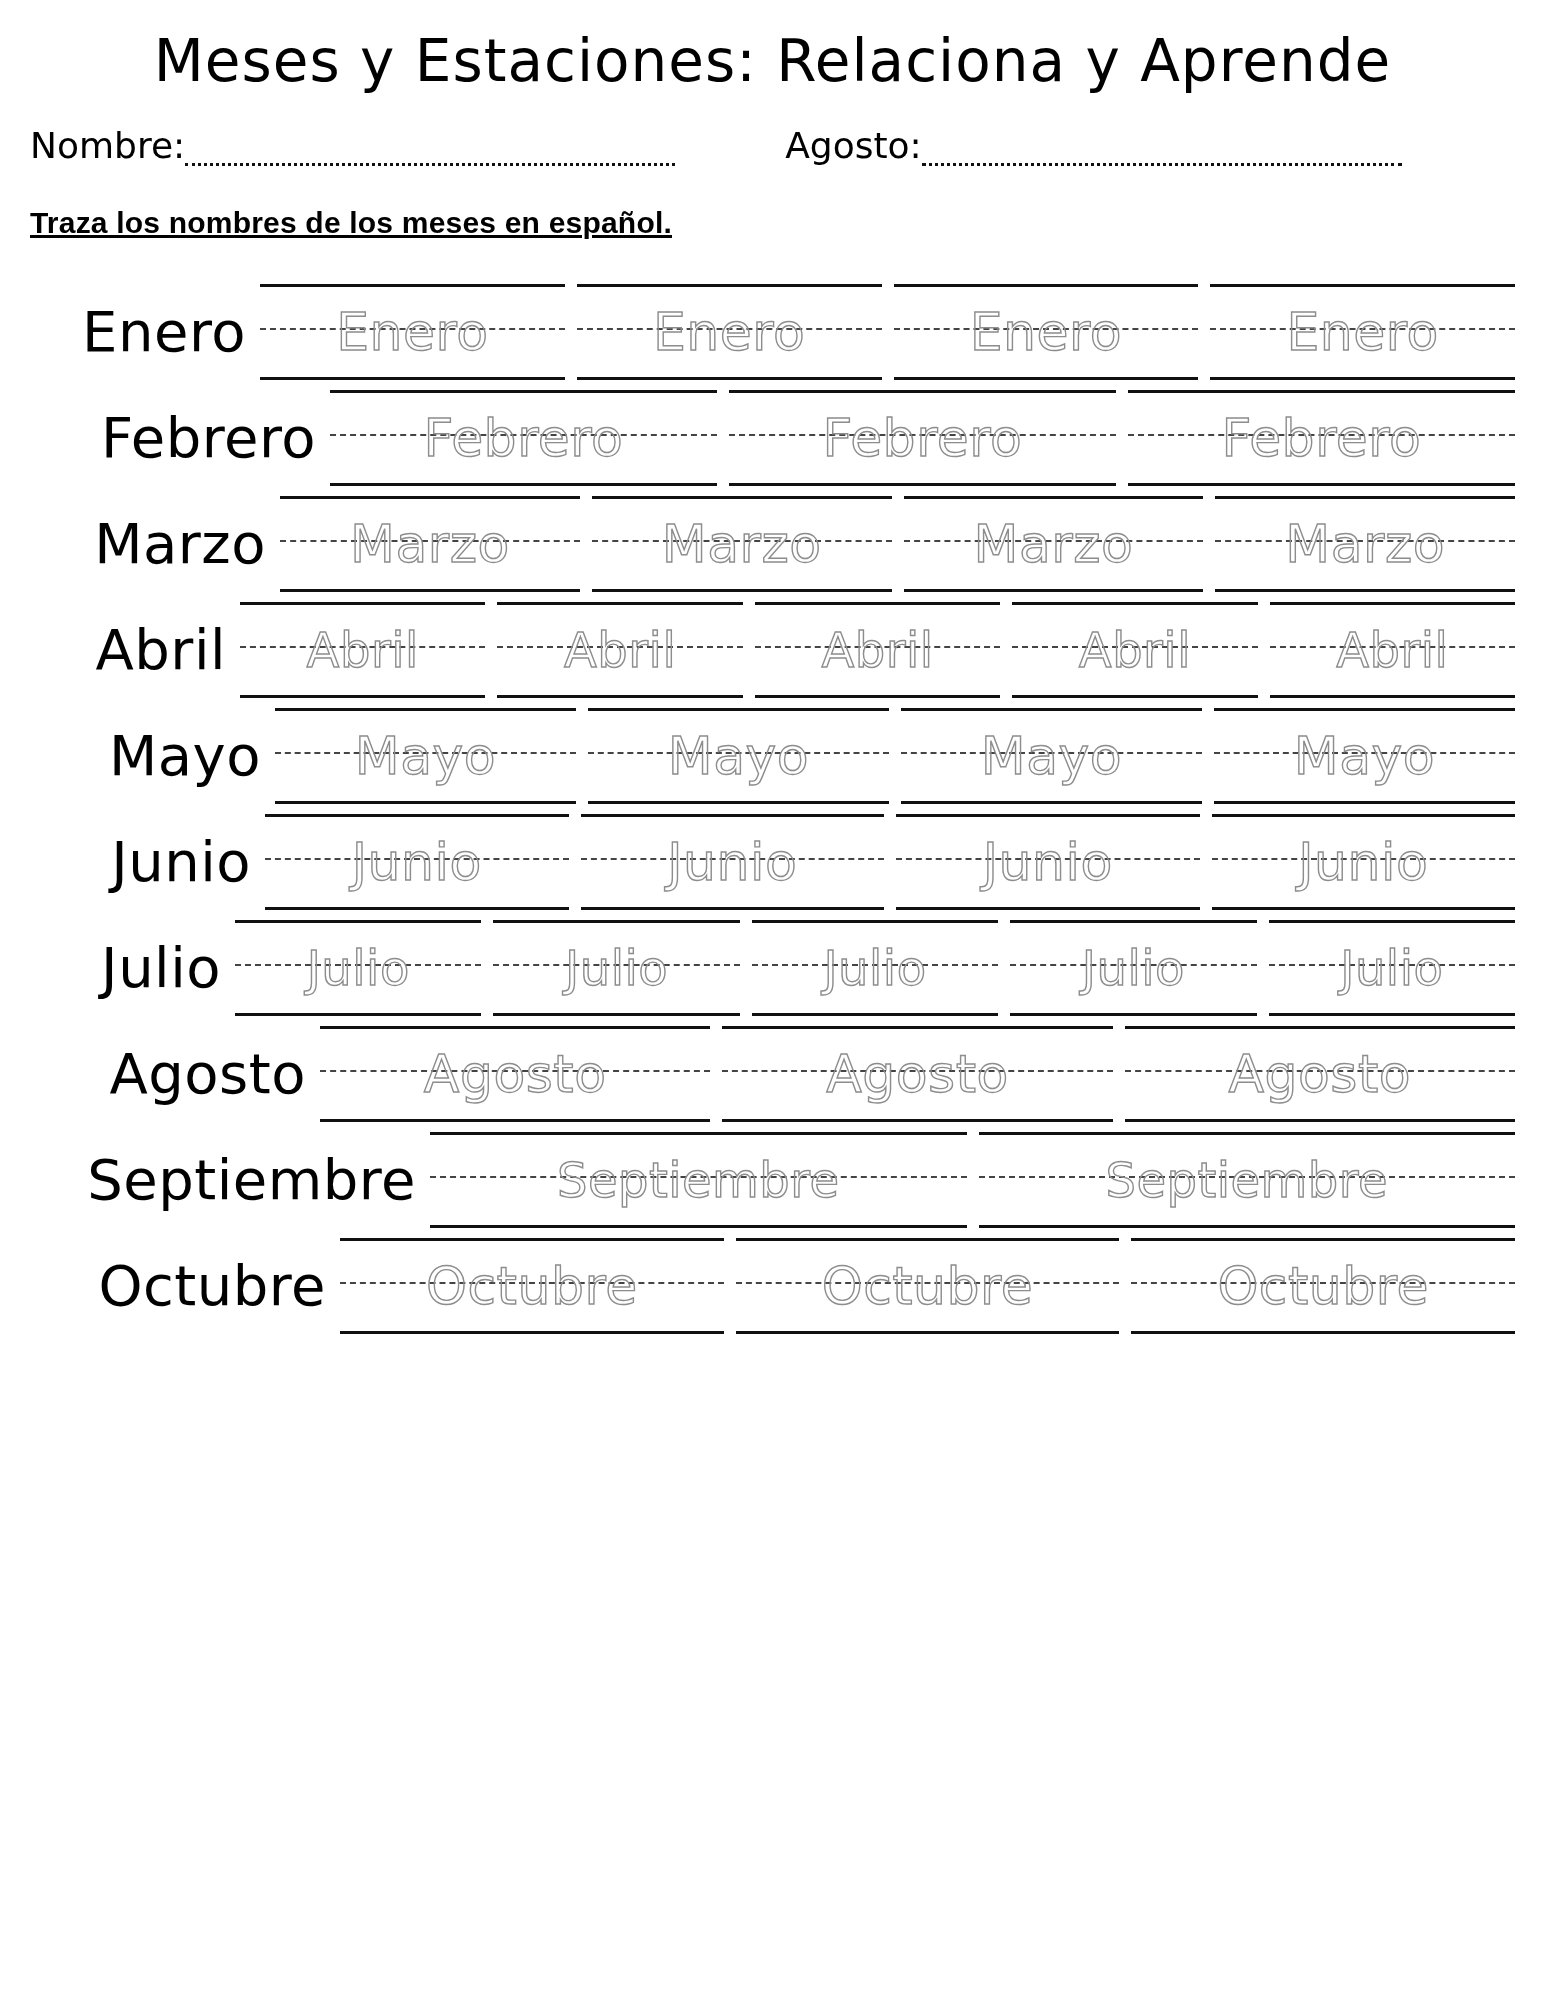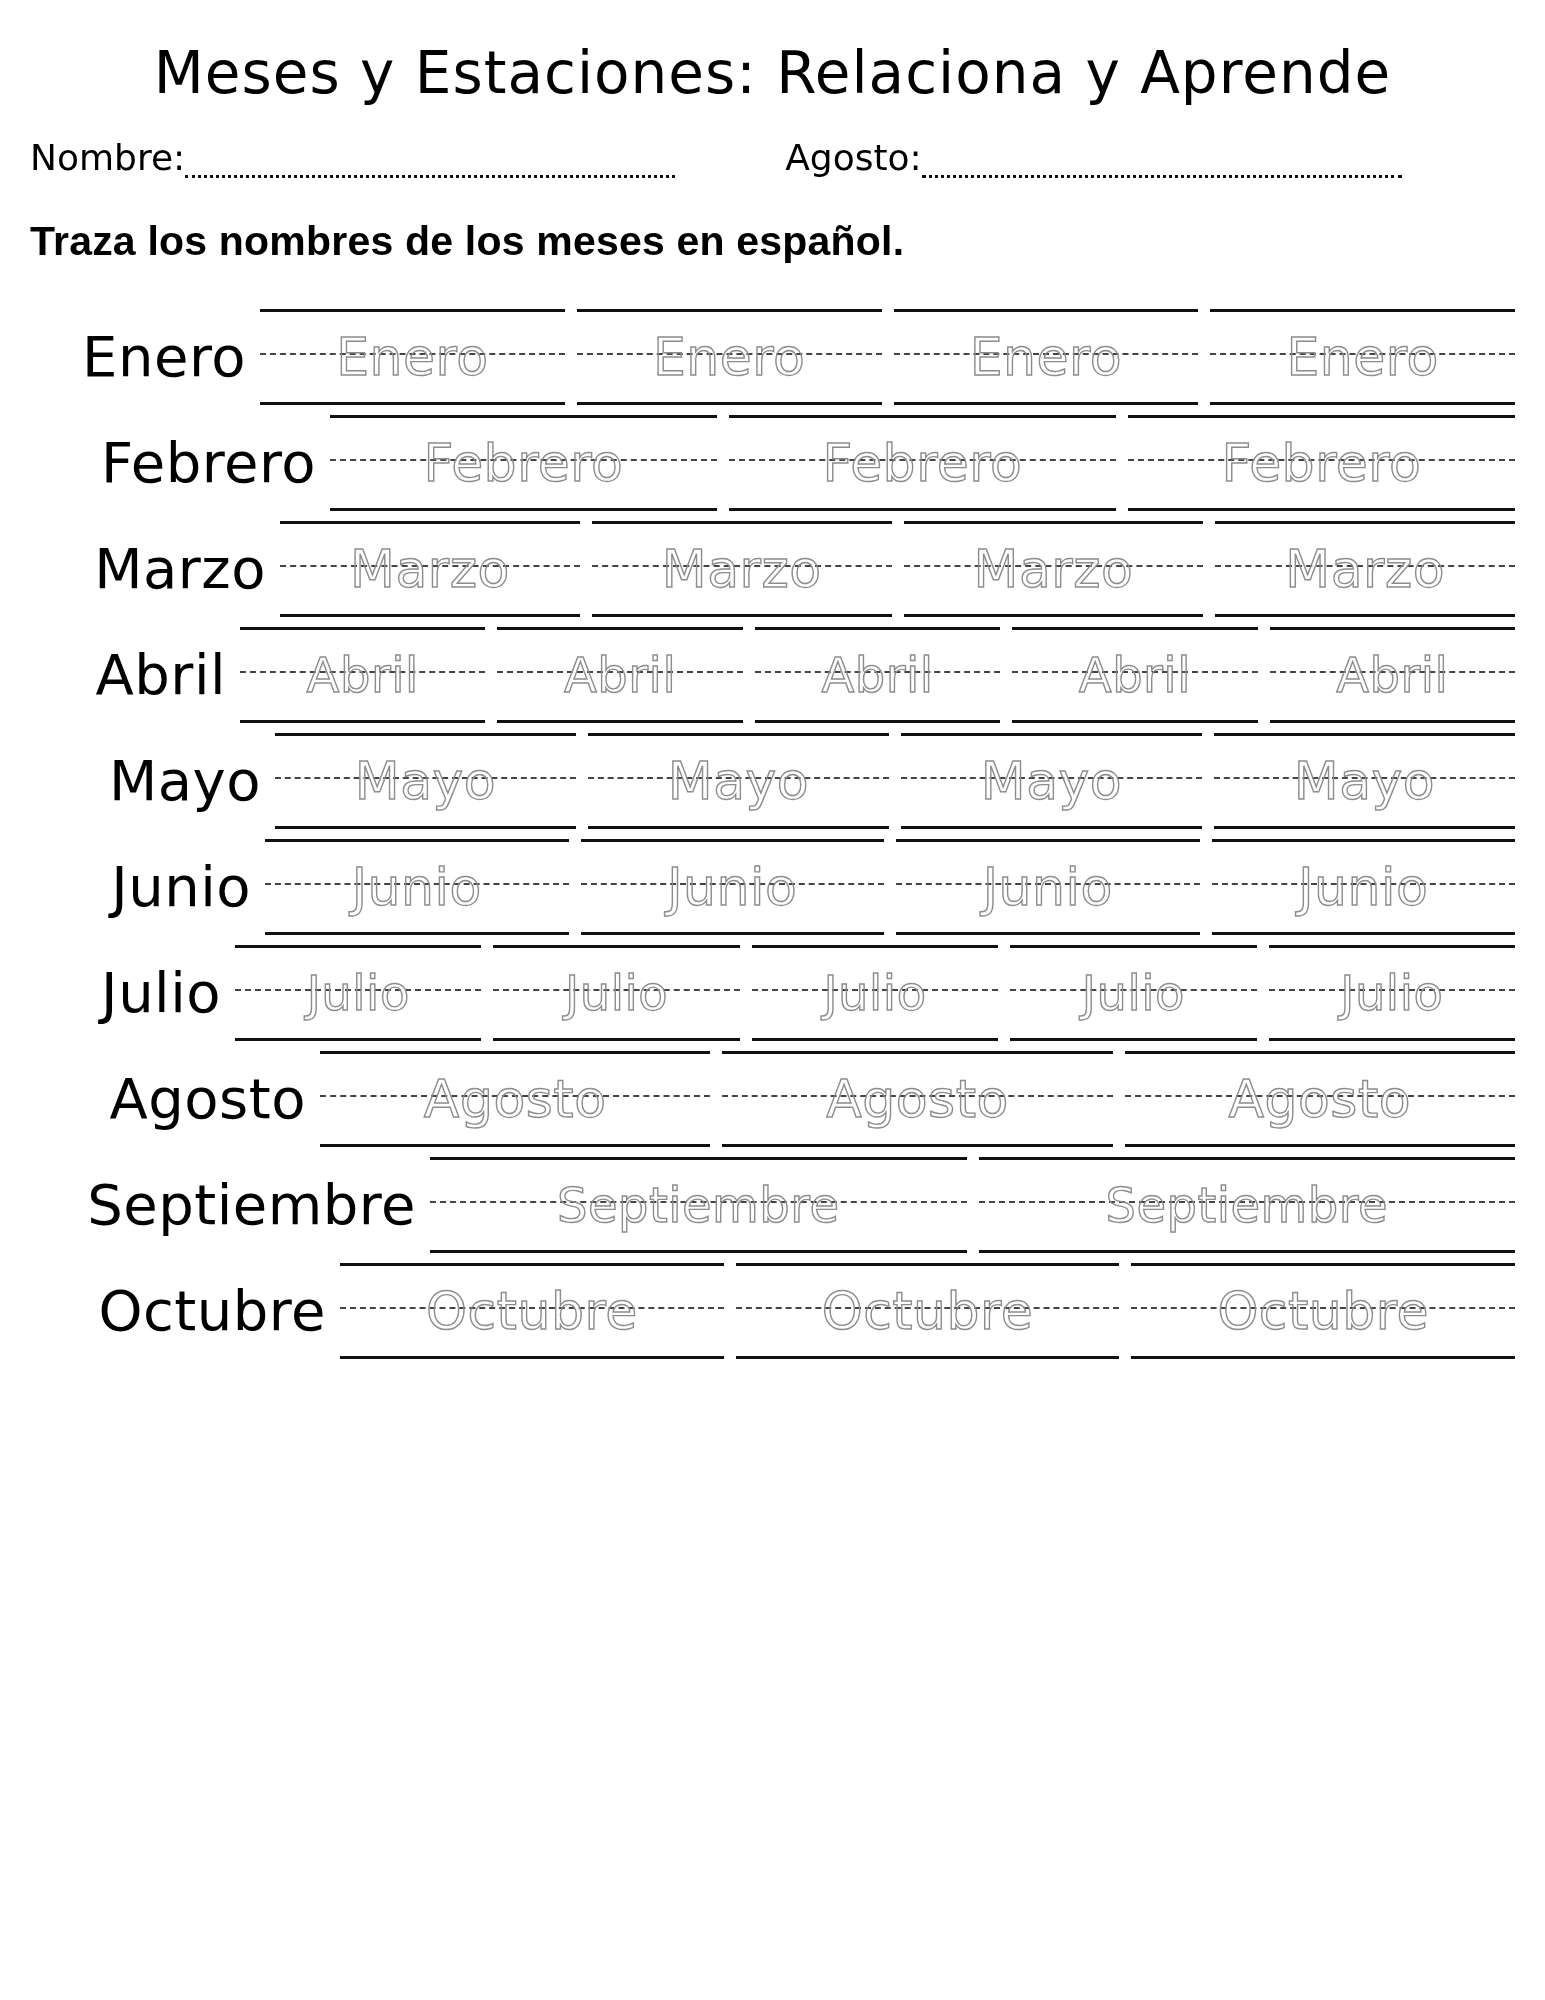--- a/index.html
+++ b/index.html
@@ -12,21 +12,21 @@
     height: 2000px;
     font-family: "Liberation Sans", sans-serif;
     color: #000000;
     overflow: hidden;
   }
   .page {
     position: relative;
     width: 1545px;
     height: 2000px;
     box-sizing: border-box;
-    padding: 32px 30px 0 30px;
+    padding: 20px 30px 0 30px;
   }
 
   
   .title {
     font-family: "DejaVu Sans", sans-serif;
     font-size: 58px;
     font-weight: 400;
     letter-spacing: 1px;
     text-align: center;
     line-height: 1.15;
@@ -55,22 +55,23 @@
   }
   .nombre-line { width: 490px; }
   .fecha-line  { width: 480px; }
   .spacer-gap  { width: 110px; }
 
   
   .instruction {
     margin-top: 40px;
     font-family: "Liberation Sans", sans-serif;
     font-weight: bold;
-    font-size: 41px;
+    font-size: 30px;
     letter-spacing: 0.2px;
+    text-decoration: underline;
   }
 
   
   .rows {
     margin-top: 44px;
   }
   .month-row {
     display: flex;
     align-items: center;
     width: 100%;

